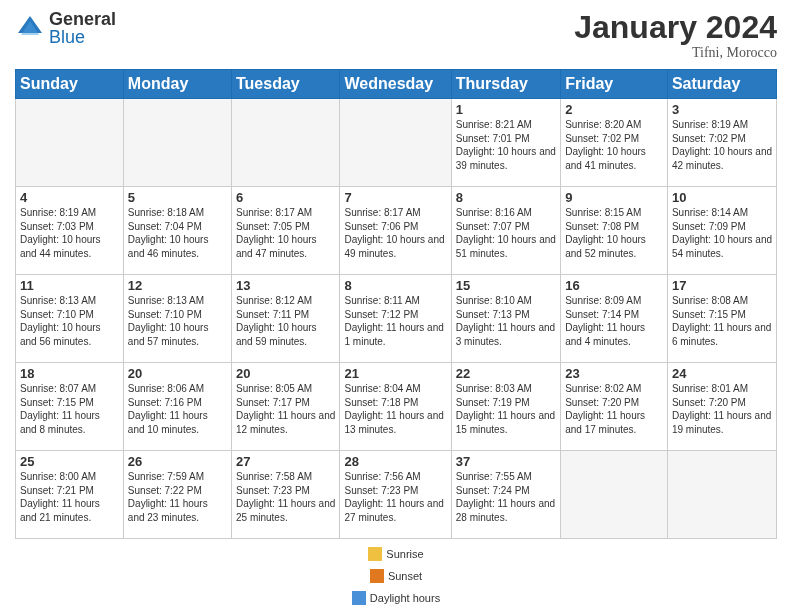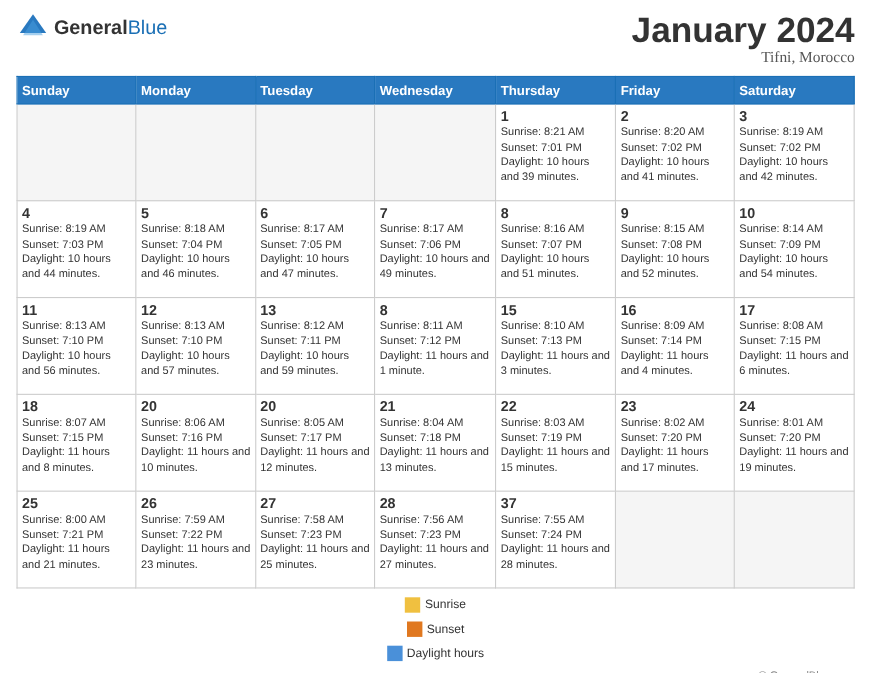--- a/index.html
+++ b/index.html
@@ -21,21 +21,21 @@
       align-items: flex-start;
       margin-bottom: 8px;
     }
     .logo {
       display: flex;
       align-items: center;
       gap: 4px;
     }
     .logo-text {
       display: flex;
-      flex-direction: row;
+      flex-direction: column;
       line-height: 1;
     }
     .logo-general {
       font-size: 18px;
       font-weight: bold;
       color: #333;
     }
     .logo-blue {
       font-size: 18px;
       font-weight: normal;
@@ -59,21 +59,21 @@
       color: #555;
       font-family: Liberation Serif, serif;
     }
     .calendar {
       width: 100%;
       border-collapse: collapse;
     }
     .calendar th {
       background: #2979c0;
       color: #fff;
-      font-size: 12px;
+      font-size: 16px;
       font-weight: bold;
       padding: 5px 4px;
       text-align: left;
       border: 1px solid #1a6fb5;
     }
     .calendar td {
       border: 1px solid #ccc;
       vertical-align: top;
       padding: 3px 4px;
       width: 113px;

